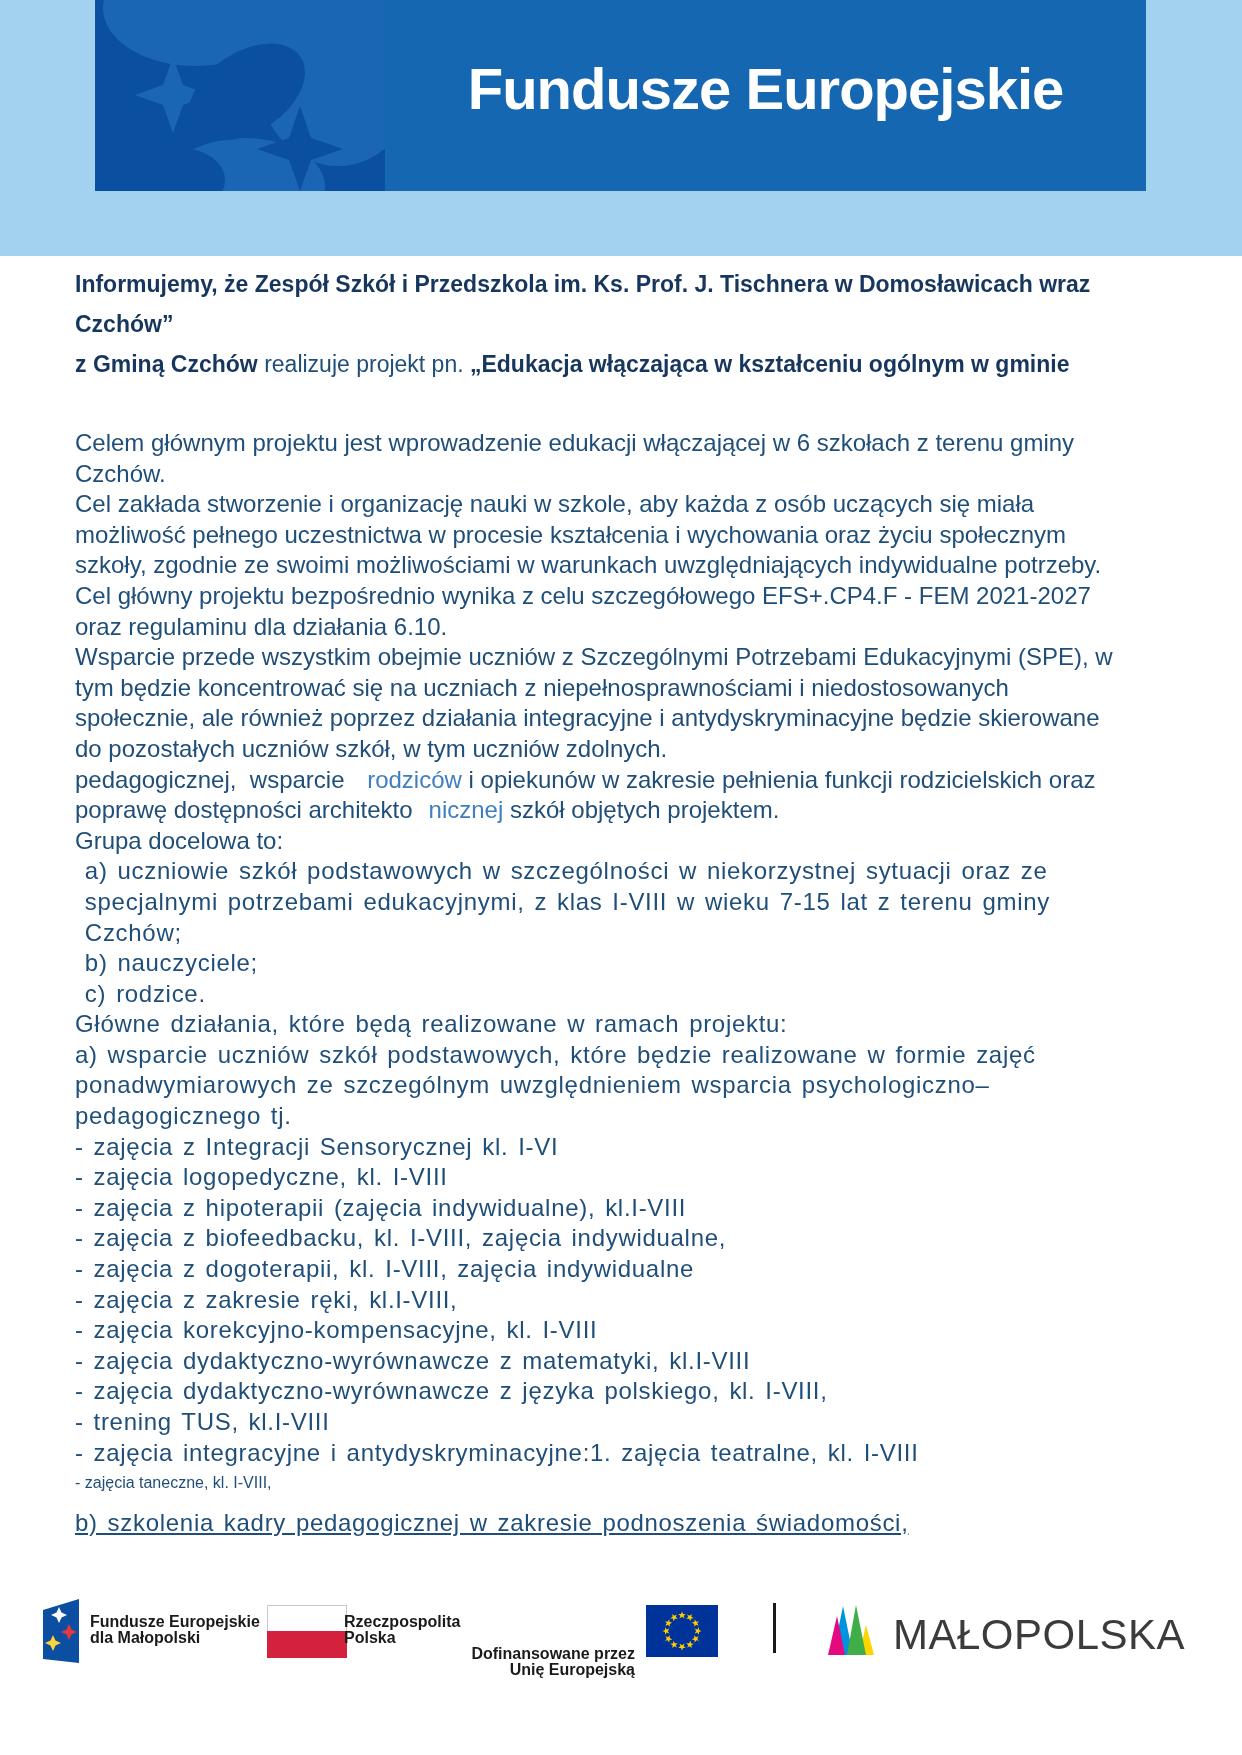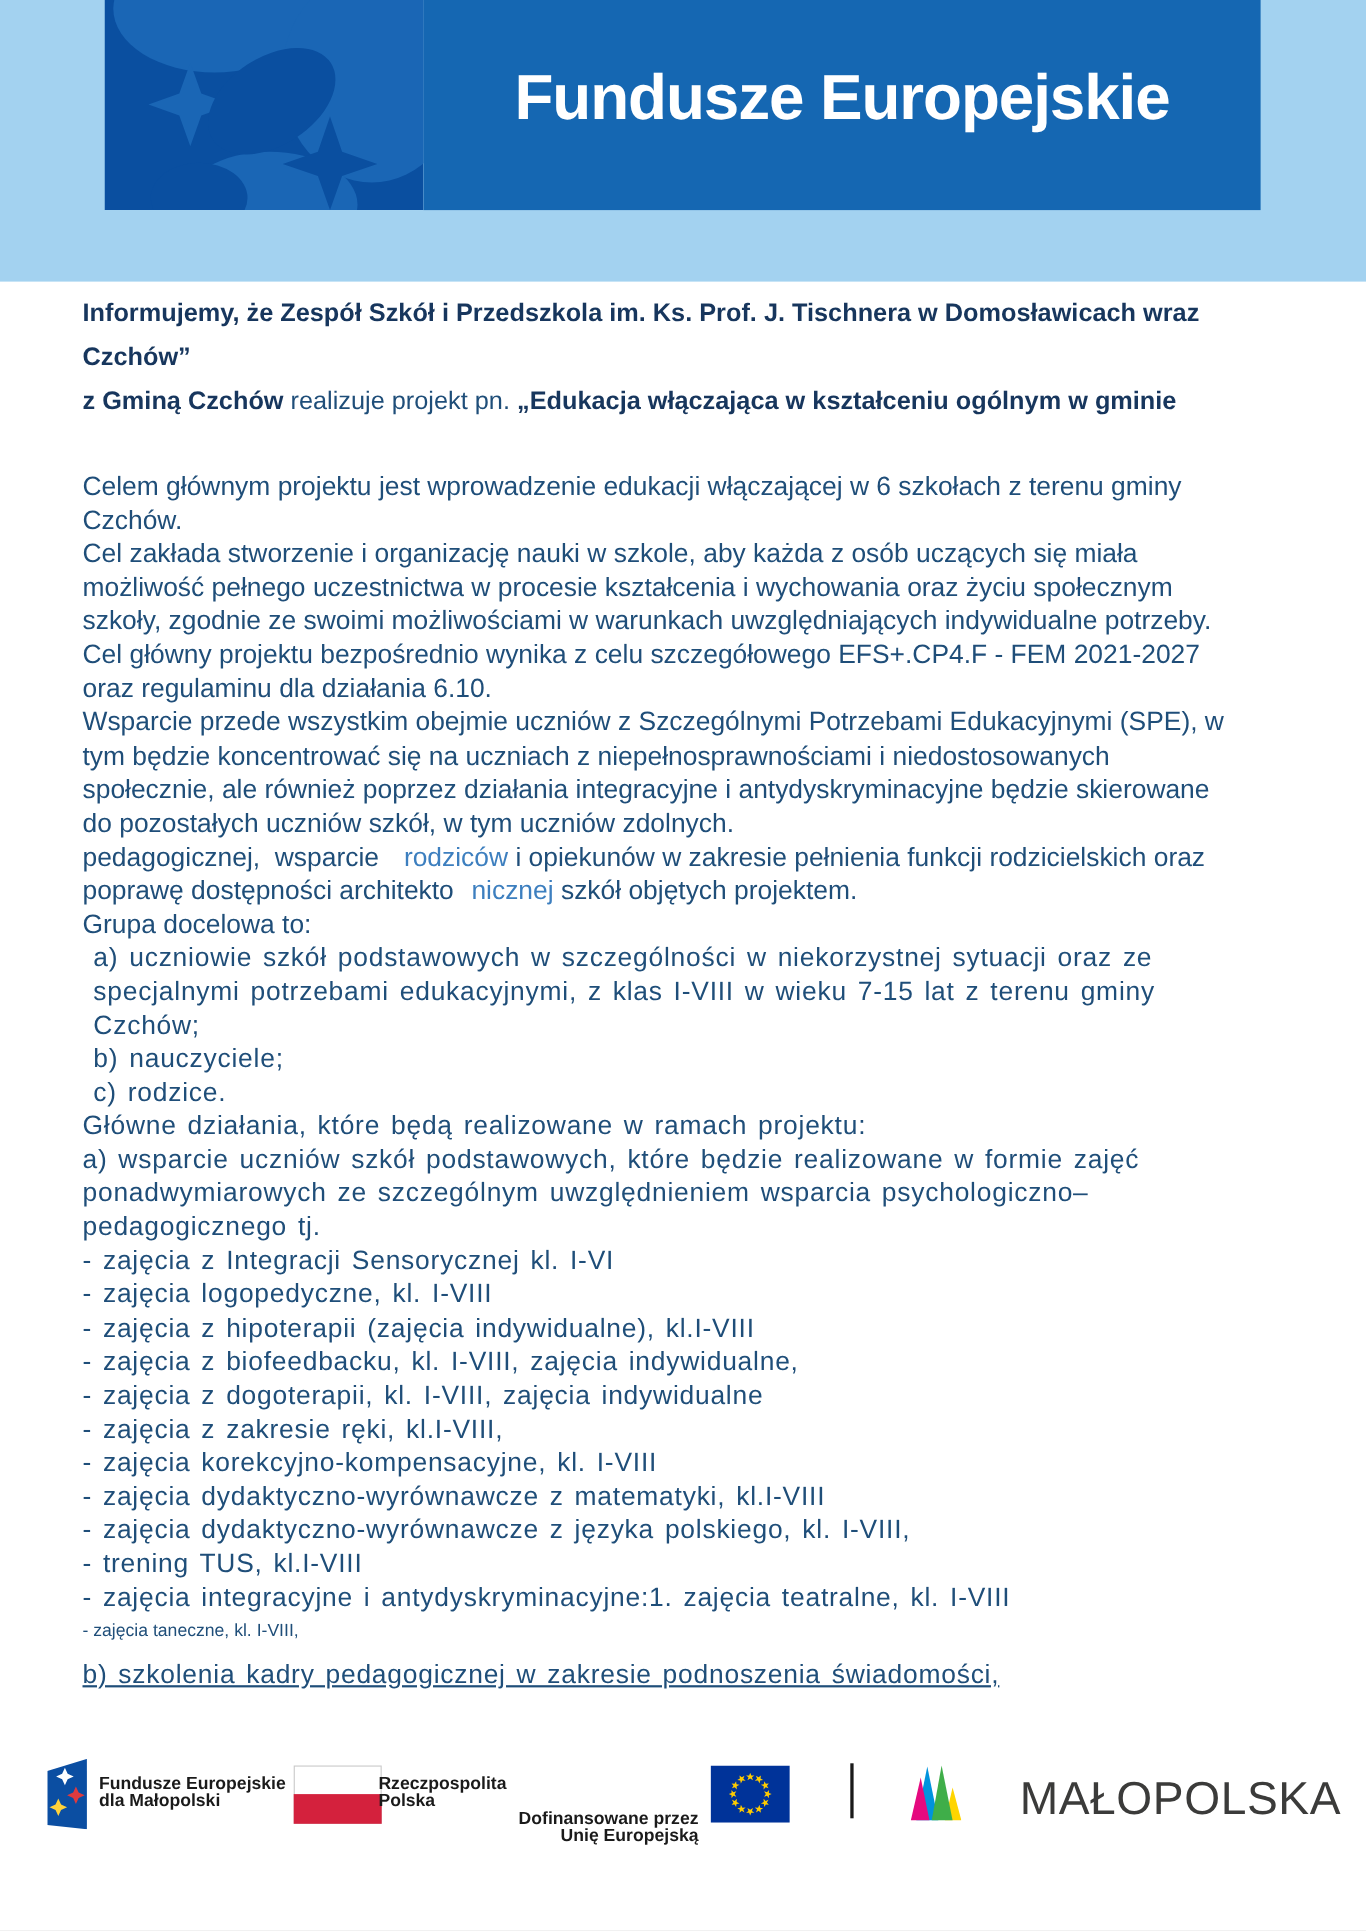--- a/index.html
+++ b/index.html
@@ -30,21 +30,21 @@
   .footer{position:absolute;left:0;top:1590px;width:1242px;height:130px;background:#fff;}
   .fe-logo-svg{position:absolute;left:43px;top:9px;}
   .fe-label{position:absolute;left:90px;top:24px;font-size:16px;font-weight:bold;color:#1a1a1a;line-height:16px;}
   .pl-flag{position:absolute;left:267px;top:15px;width:80px;height:53px;box-sizing:border-box;border:1px solid #c9c9c9;background:#fff;}
   .pl-flag .red{position:absolute;left:-1px;bottom:-1px;width:80px;height:27px;}
   .pl-label{position:absolute;left:344px;top:24px;font-size:16px;font-weight:bold;color:#1a1a1a;line-height:16px;}
   .eu-label{position:absolute;left:455px;top:24px;width:180px;text-align:right;font-size:16px;font-weight:bold;color:#1a1a1a;line-height:16px;margin-top:32px;}
   .eu-flag{position:absolute;left:646px;top:15px;}
   .f-divider{position:absolute;left:773px;top:13px;width:3px;height:50px;background:#1a1a1a;}
   .mal-logo{position:absolute;left:828px;top:15px;}
-  .mal-label{position:absolute;left:893px;top:21px;font-size:42px;color:#3B3B3A;letter-spacing:0.5px;white-space:nowrap;margin-left:34px;}
+  .mal-label{position:absolute;left:893px;top:21px;font-size:42px;color:#3B3B3A;letter-spacing:0.5px;white-space:nowrap;}
 </style>
 </head>
 <body>
 
 <div class="page">
 
   <div class="band"></div>
 
   <div class="logo-box">
     <svg width="290" height="191" viewBox="0 0 290 191">

